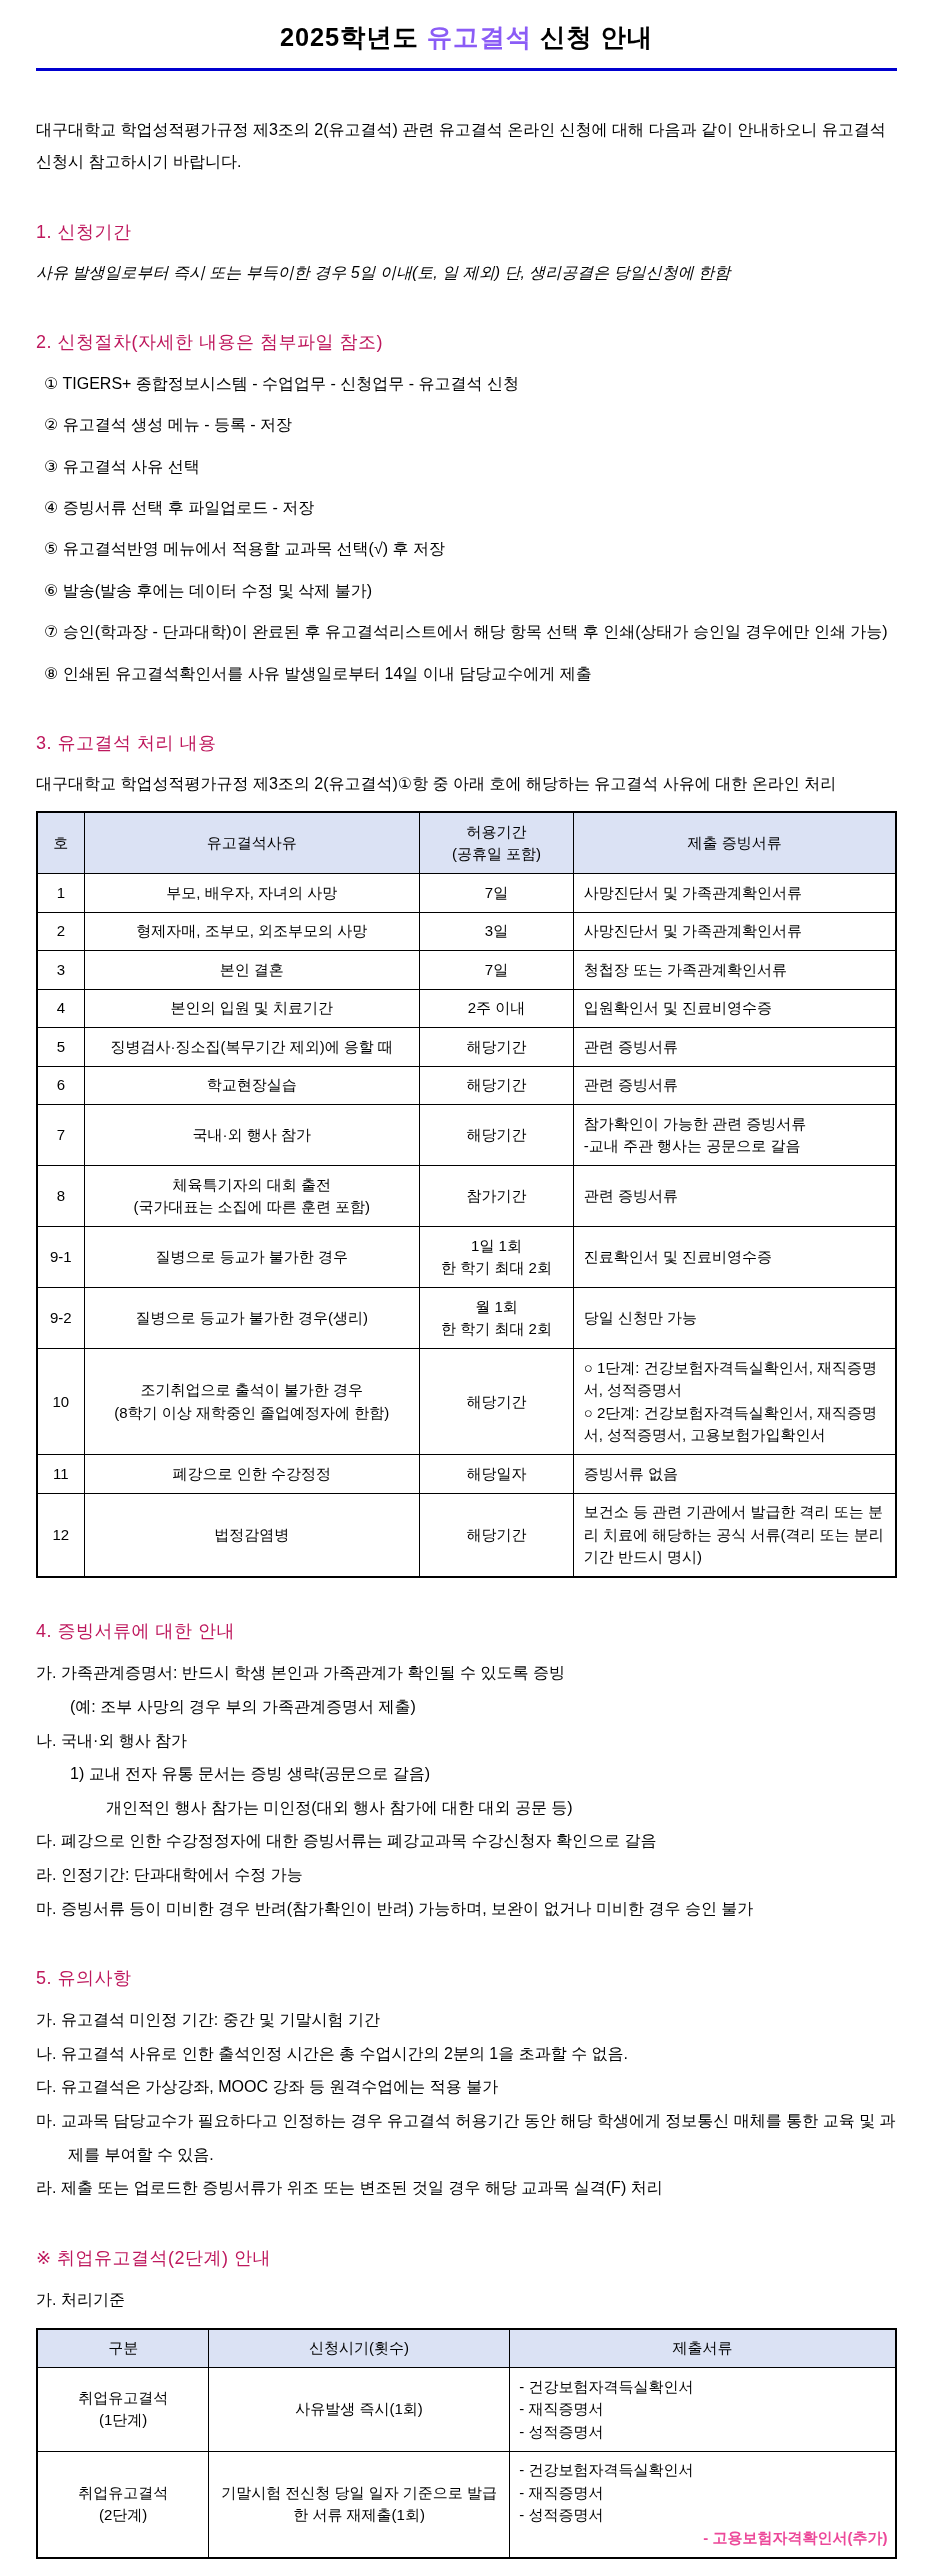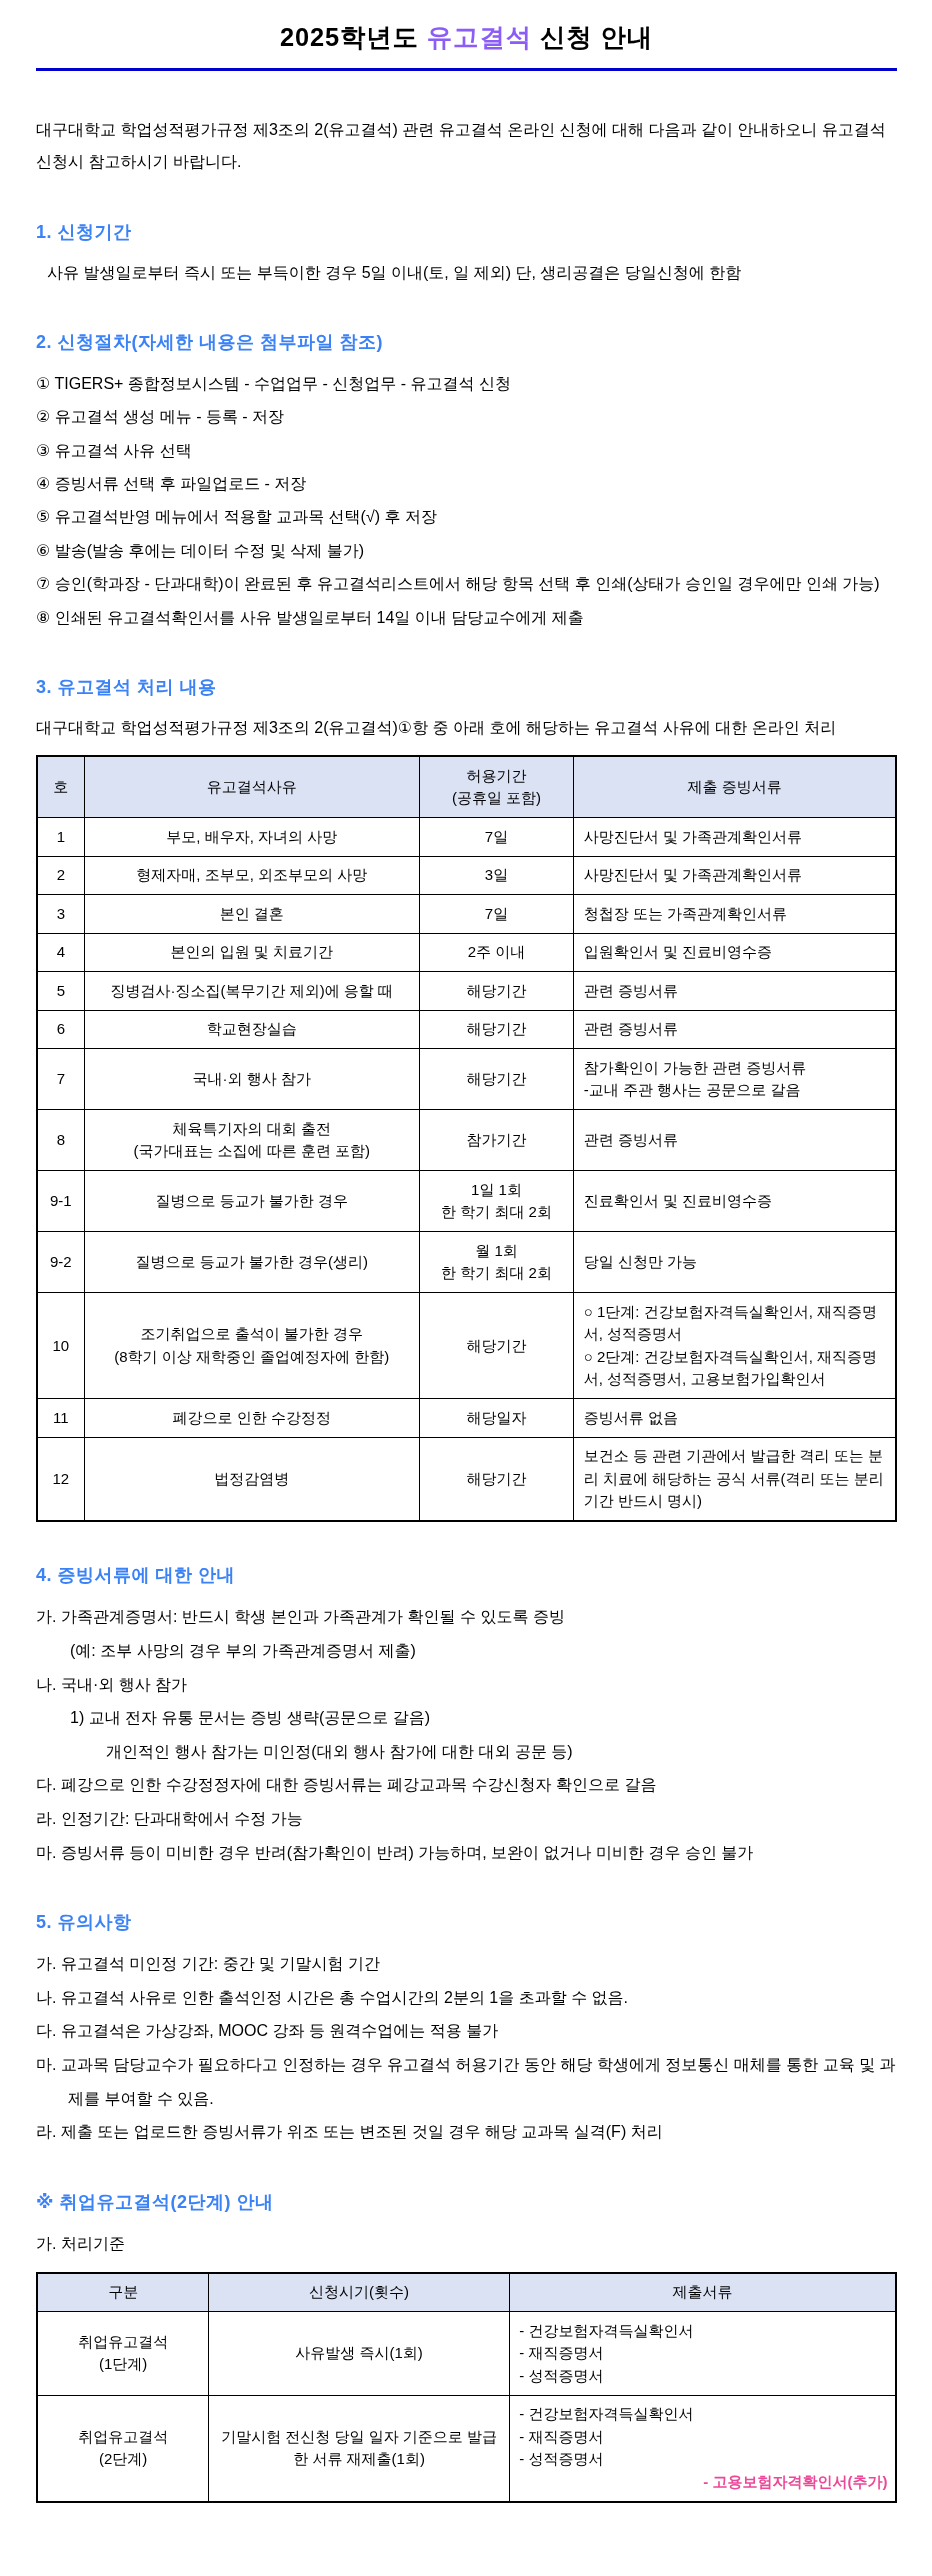--- a/index.html
+++ b/index.html
@@ -10,26 +10,26 @@
     padding:13px 36px 38px 36px;
   }
   .doc-title{
     text-align:center; font-size:25.4px; font-weight:bold;
     padding:7.5px 0 13px 0; border-bottom:3.8px solid #0000cf;
     letter-spacing:0.9px;
   }
   .doc-title .blue{color:#8b5cf6;}
   .intro{margin-top:43px; line-height:2.05;}
   h2.sec{
-    color:#3b82f6; font-size:18px; font-weight:bold;
+    color:#be185d; font-size:18px; font-weight:normal;
     margin:41px 0 13px 0; letter-spacing:0.5px;
   }
-  .body-line{line-height:2.0; margin:11px;}
+  .body-line{line-height:2.0; margin:0;font-style:italic;}
   .steps{margin:3.8px 0 0 0; padding:0; list-style:none;}
-  .steps li{line-height:1.85; margin:0; padding:1.9px 0;}
+  .steps li{line-height:1.85; margin:8px; padding:1.9px 0;}
   table{width:100%; border-collapse:collapse; border:2.8px solid #000; margin-top:11.3px;}
   th,td{border:1.9px solid #000; padding:7.5px 7.5px; line-height:1.5; font-size:15px;}
   th{background:#dbe2f4; font-weight:normal; text-align:center;}
   td.center{text-align:center;}
   td.left{text-align:left; padding-left:9.4px;}
   .pre{white-space:pre-line;}
   .red{color:#ec4899; font-weight:bold;text-align:right;}
   .item{line-height:2.1; padding-left:32px; text-indent:-32px; margin:0;}
   .ind1{padding-left:66px; text-indent:-32px;}
   .ind2{padding-left:102px; text-indent:-32px;}

